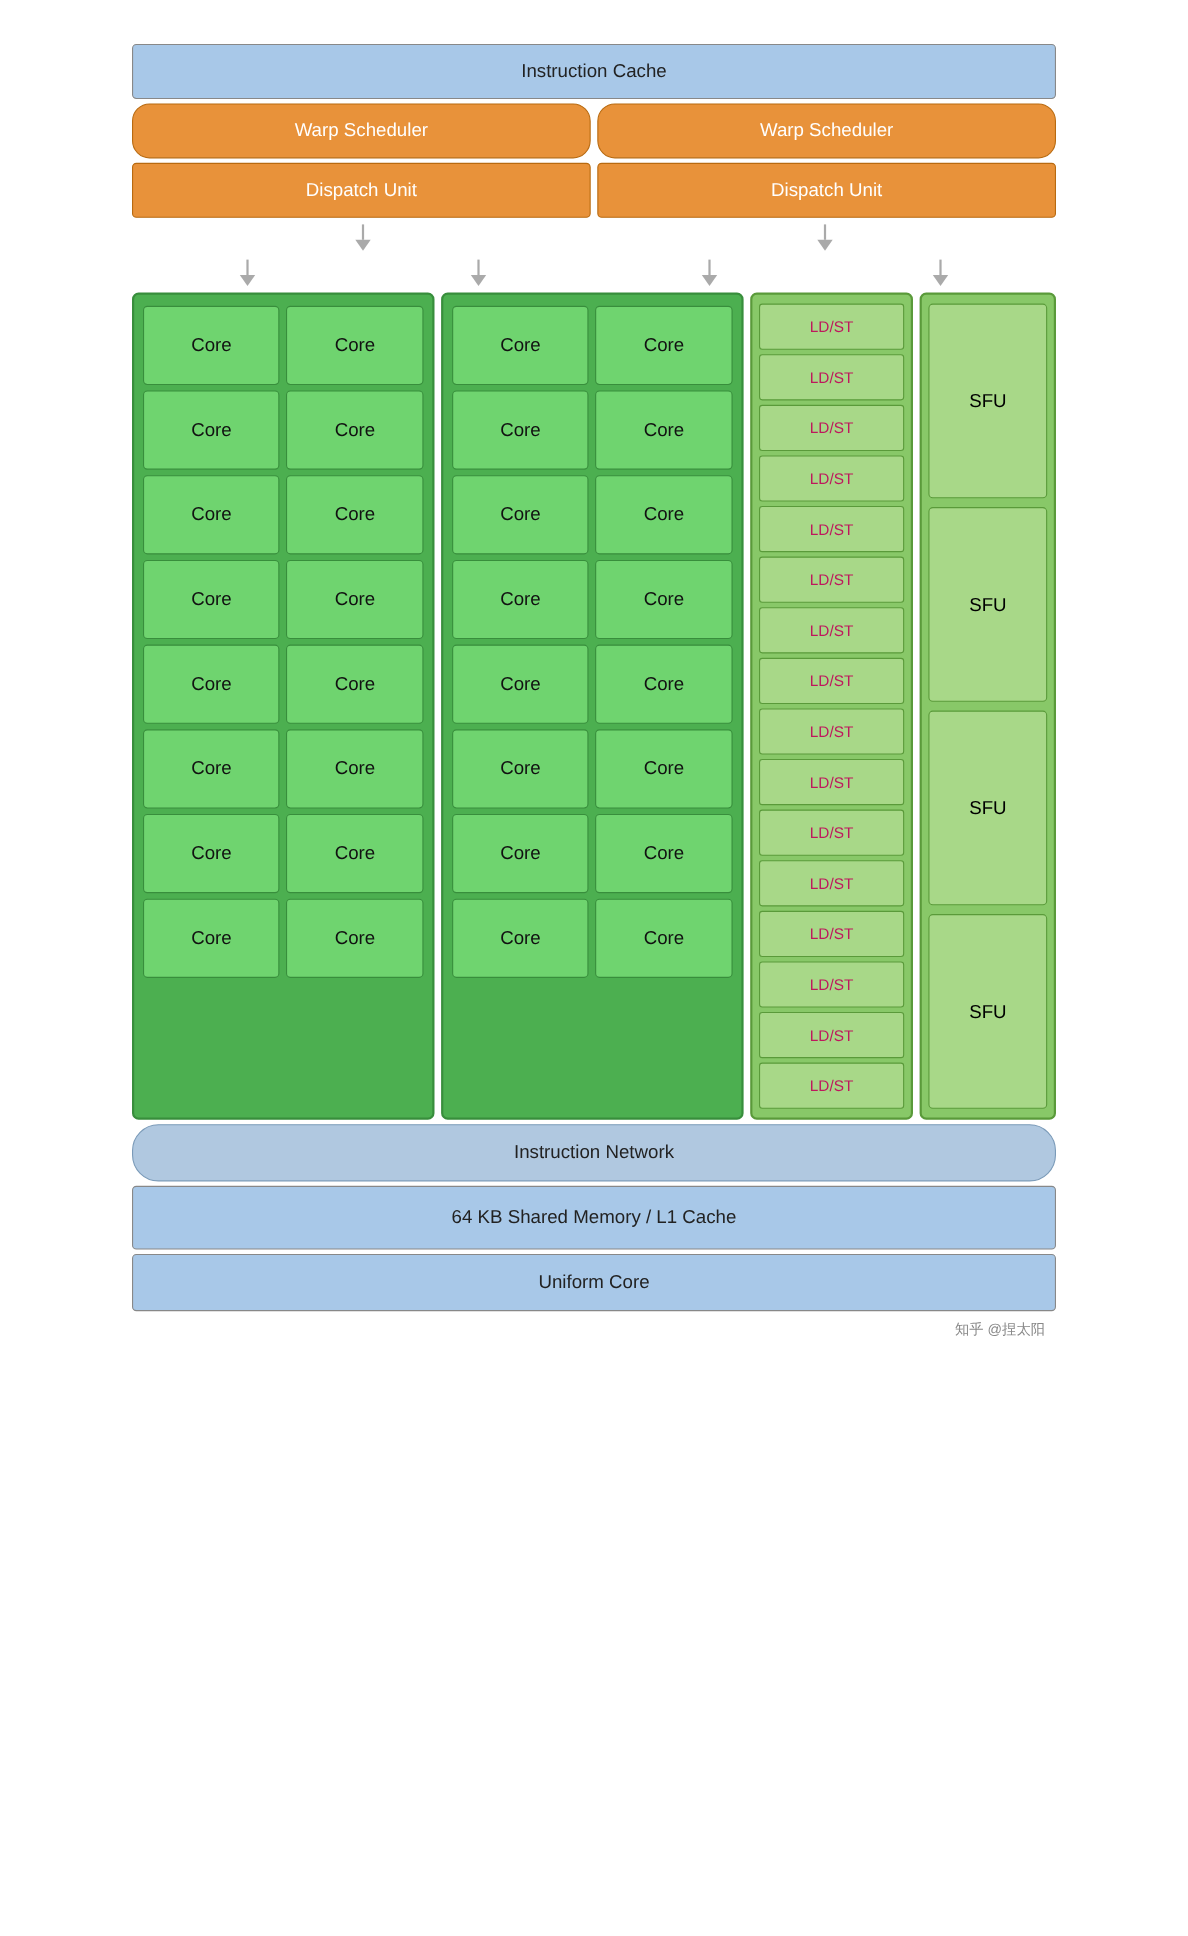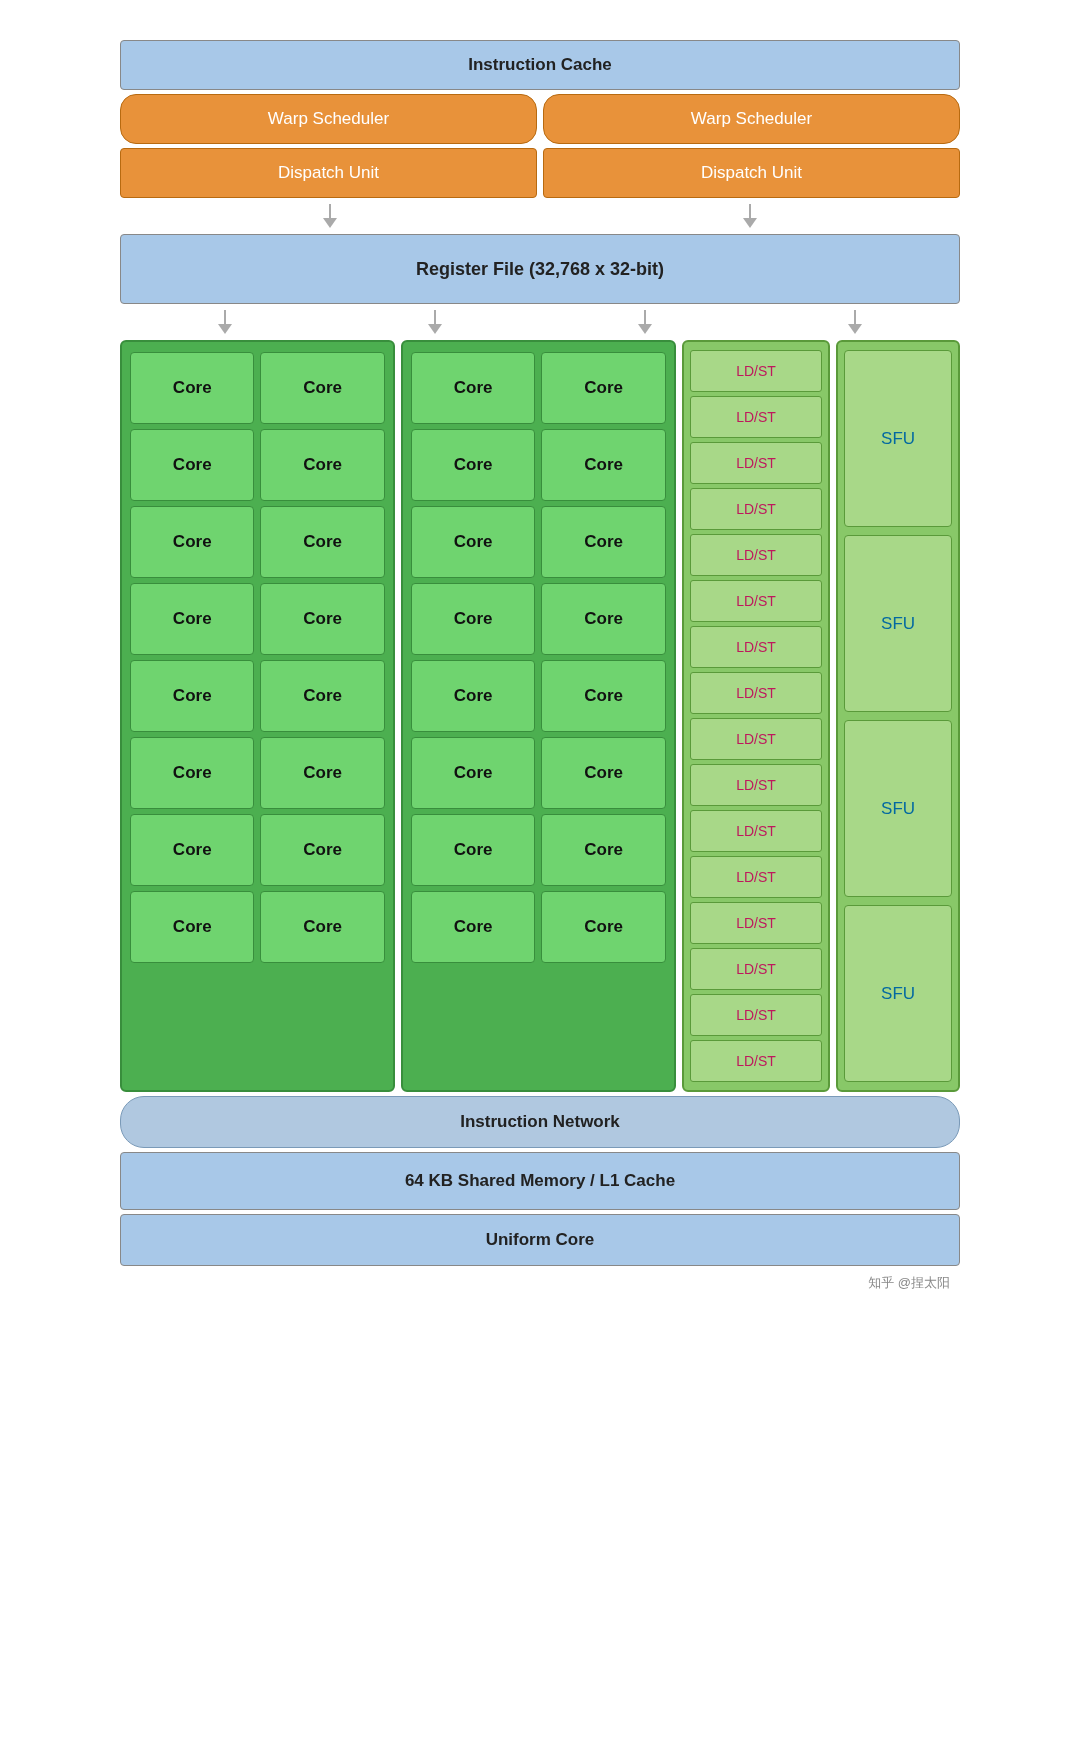--- a/index.html
+++ b/index.html
@@ -26,21 +26,21 @@
 
     
     .block {
       width: 100%;
       border: 1.5px solid #888;
       border-radius: 4px;
       display: flex;
       align-items: center;
       justify-content: center;
       font-size: 17px;
-      font-weight: bold;
+      font-weight: normal;
       color: #222;
       padding: 8px 8px;
     }
 
     .instruction-cache {
       background: #a8c8e8;
       height: 50px;
     }
 
     .warp-row {
@@ -132,21 +132,20 @@
       gap: 5px;
     }
 
     .core-group-wide {
       flex: 2.6;
     }
 
     .core-row {
       display: flex;
       gap: 6px;
-      font-weight: bold;
     }
 
     .core-cell {
       background: #6fd46f;
       border: 1.5px solid #388e3c;
       border-radius: 4px;
       flex: 1;
       height: 72px;
       display: flex;
       align-items: center;
@@ -192,21 +191,21 @@
     }
 
     .sfu-cell {
       background: #a8d888;
       border: 1.5px solid #5a9a3a;
       border-radius: 4px;
       display: flex;
       align-items: center;
       justify-content: center;
       font-size: 17px;
-      color: #0369a1;
+      color: #000000;
       flex: 1;
     }
 
     
     .interconnect {
       background: #b0c8e0;
       border: 1.5px solid #7a9ab8;
       border-radius: 24px;
       height: 52px;
       font-size: 17px;
@@ -265,23 +264,20 @@
     <div class="arrow">
       <div class="arrow-line"></div>
       <div class="arrow-head"></div>
     </div>
     <div class="arrow">
       <div class="arrow-line"></div>
       <div class="arrow-head"></div>
     </div>
   </div>
 
-  <div class="block register-file">
-    <span>Register File (32,768 x 32-bit)</span>
-  </div>
 
   <div style="width:100%; display:flex; justify-content:space-around; height:28px; align-items:center;">
     <div class="arrow">
         <div class="arrow-line"></div>
         <div class="arrow-head"></div>
       </div>
     <div class="arrow">
         <div class="arrow-line"></div>
         <div class="arrow-head"></div>
       </div>

